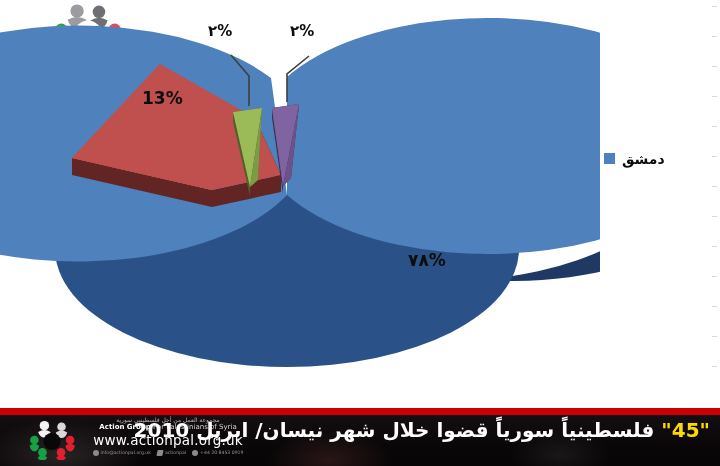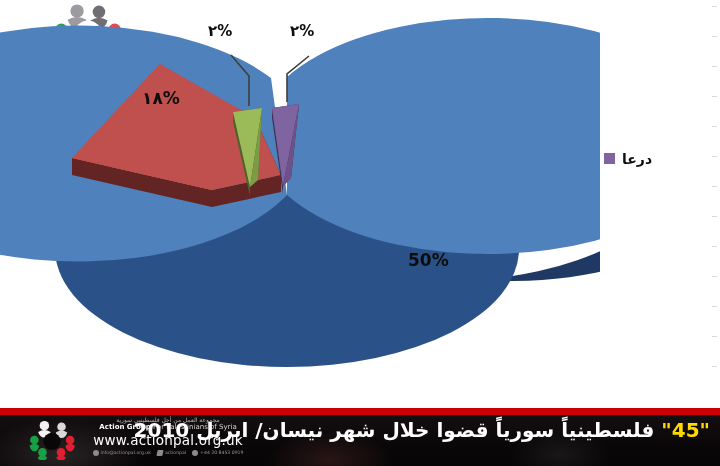--- a/index.html
+++ b/index.html
@@ -148,30 +148,30 @@
 
       <g>
         <path d="M272 108 L299 104 L291 178 L283 186 Z" fill="#3F3151"></path>
         <path d="M272 108 L283 186 L283 194 L272 118 Z" fill="#3F3151"></path>
         <path d="M272 108 L299 104 L283 186 Z" fill="#8064A2"></path>
         <path d="M299 104 L291 178 L283 186 Z" fill="#6c5289"></path>
       </g>
       <path d="M287 102 L287 74 L309 56" fill="none" stroke="#3f3f3f" stroke-width="1.6"></path>
     </svg>
 
-    <div class="dlabel dl-blue">50%</div>
-    <div class="dlabel dl-red">١٨%</div>
+    <div class="dlabel dl-blue">٧٨%</div>
+    <div class="dlabel dl-red">13%</div>
     <div class="dlabel dl-green">٢%</div>
     <div class="dlabel dl-purple">٢%</div>
   </div>
 
   <div class="legend">
     <div class="lg-row">
-      <span class="lg-sw" style="background:#8064A2"></span>
-      <span class="lg-lb">درعا</span>
+      <span class="lg-sw" style="background:#4F81BD"></span>
+      <span class="lg-lb">دمشق</span>
     </div>
   </div>
 
   <div class="ruler">
     <i style="top:6px"></i>
       <i style="top:36px"></i>
       <i style="top:66px"></i>
       <i style="top:96px"></i>
     <i style="top:126px"></i>
       <i style="top:156px"></i>

